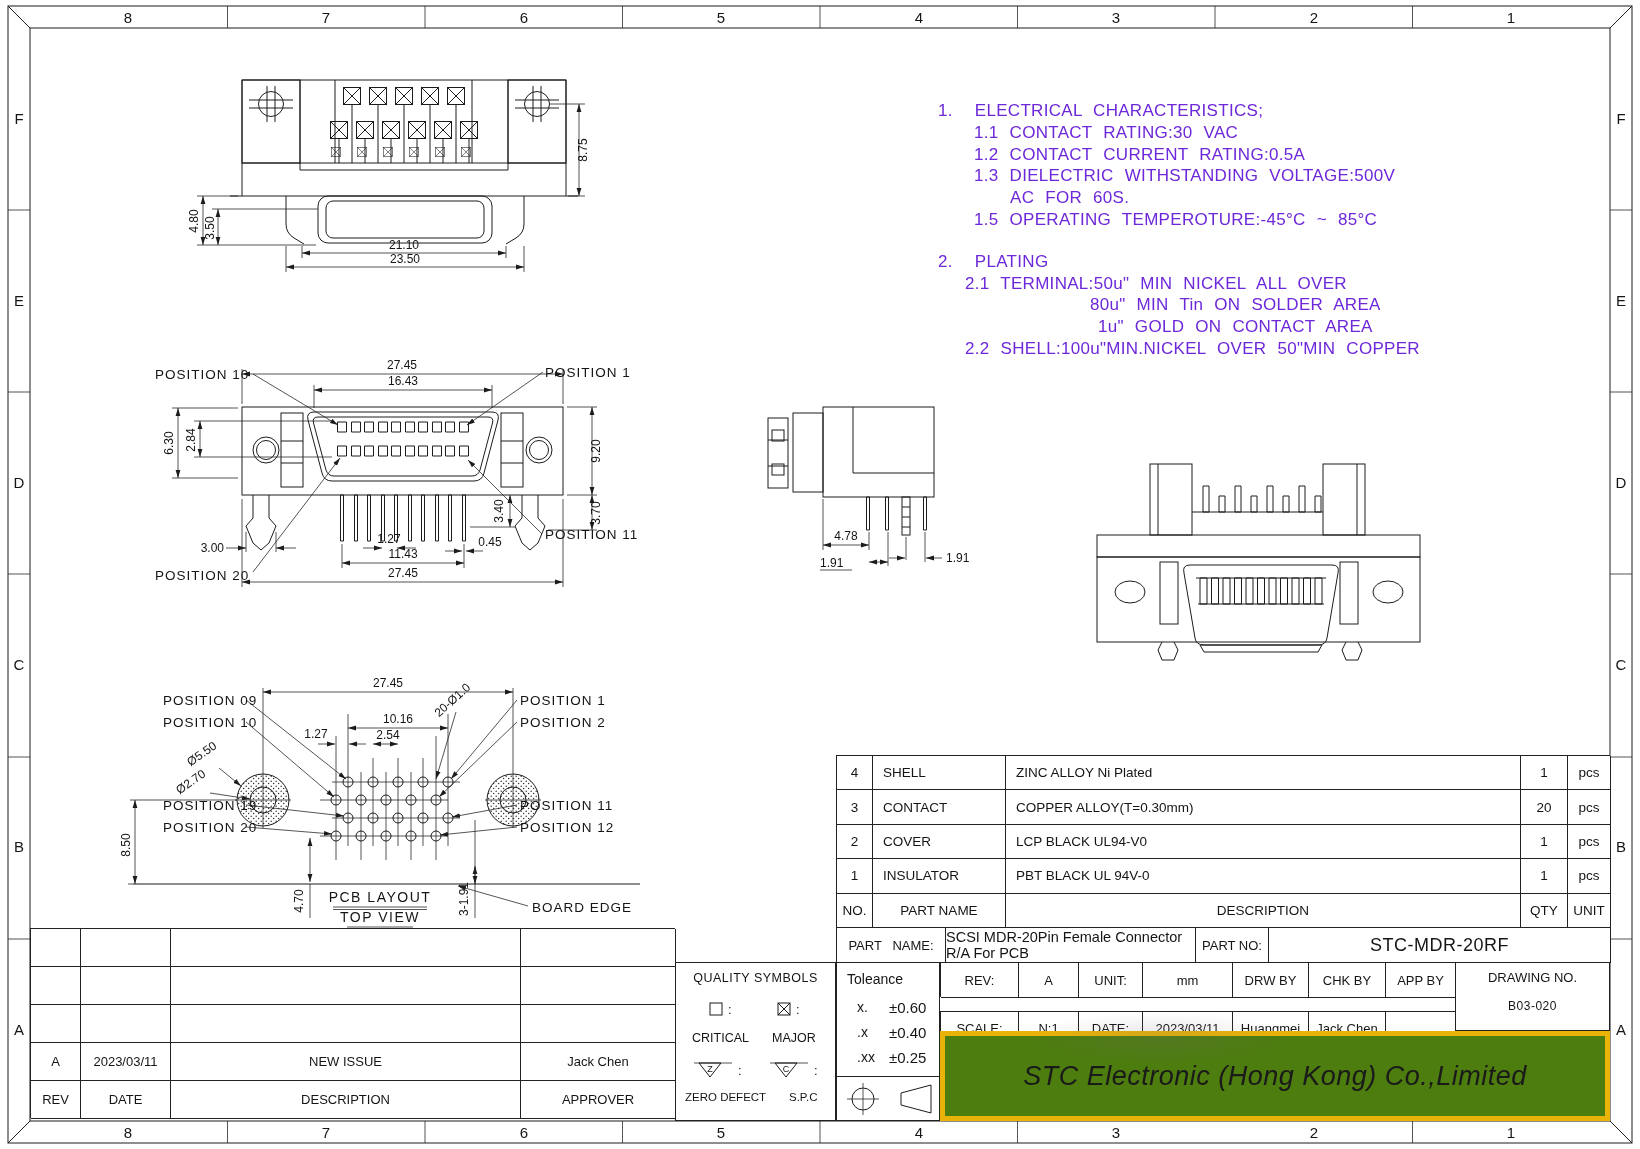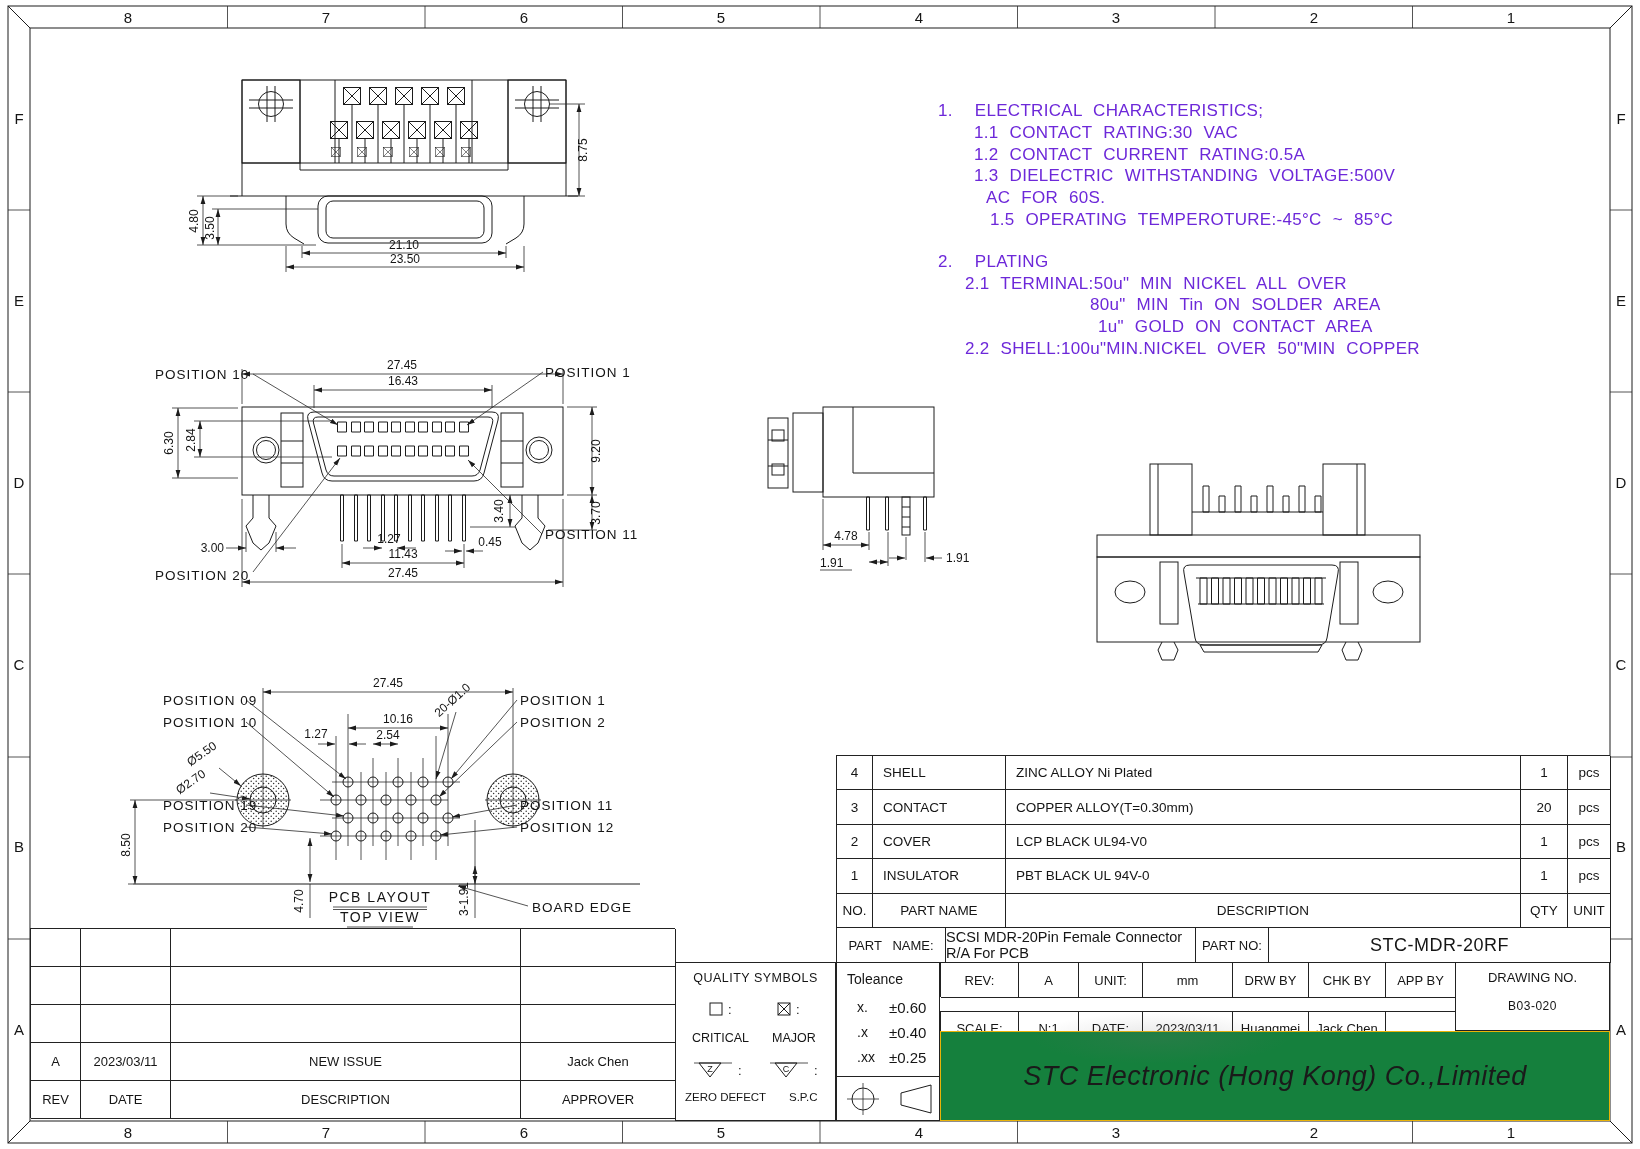--- a/index.html
+++ b/index.html
@@ -21,22 +21,22 @@
   .cell.left{justify-content:flex-start;padding-left:10px;}
   .grid{position:absolute;display:grid;border-top:1px solid #222;border-left:1px solid #222;box-sizing:border-box;}
   .bom{left:836px;top:755px;width:774px;height:172px;grid-template-columns:36px 133px 515px 47px 43px;grid-auto-rows:34.4px;}
   .bom .cell{font-size:13.5px;}
   .pnrow{left:836px;top:927px;width:774px;height:35px;grid-template-columns:109px 250px 73px 342px;grid-auto-rows:35px;}
   .revrow{left:940px;top:962px;width:515px;height:35px;grid-template-columns:78px 60px 64px 90px 76px 77px 70px;grid-auto-rows:35px;}
   .scalerow{left:940px;top:997px;width:515px;height:34px;grid-template-columns:78px 60px 64px 90px 76px 77px 70px;grid-auto-rows:34px;margin-top:14px;}
   .dwgno{position:absolute;left:1455px;top:962px;width:155px;height:69px;border:1px solid #222;box-sizing:border-box;background:#fff;}
   .dwgno .lbl{position:absolute;left:0;right:0;top:7px;text-align:center;font-size:13px;}
   .dwgno .val{position:absolute;left:0;right:0;top:36px;text-align:center;font-size:12px;letter-spacing:.5px;}
-  .company{position:absolute;left:940px;top:1031px;width:670px;height:90px;border:1px solid #eab308;box-sizing:border-box;
-           display:flex;align-items:center;justify-content:center;background:#15803d;}
+  .company{position:absolute;left:940px;top:1031px;width:670px;height:90px;border:5px solid #eab308;box-sizing:border-box;
+           display:flex;align-items:center;justify-content:center;background:#4d7c0f;}
   .company span{font-style:italic;font-size:27px;letter-spacing:.5px;color:#1a1a1a;font-family:"Liberation Sans",sans-serif;}
   .stamp{position:absolute;left:1030px;top:1012px;width:260px;height:52px;pointer-events:none;
          background:radial-gradient(ellipse at center,rgba(110,110,110,.18),rgba(110,110,110,0) 70%);}
   
   .tol{position:absolute;left:836px;top:962px;width:104px;height:159px;border:1px solid #222;box-sizing:border-box;background:#fff;}
   .tol .t{position:absolute;left:10px;top:8px;font-size:14px;}
   .tol .r{position:absolute;left:0;width:100%;font-size:14px;}
   .tol .r .l{position:absolute;left:20px;}
   .tol .r .v{position:absolute;left:42px;font-size:15px;margin-left:10px;}
   .tol .divline{position:absolute;left:0;right:0;top:113px;border-top:1px solid #222;}
@@ -361,22 +361,22 @@
     <text class="pos" x="532" y="912">BOARD EDGE</text>
   </g>
 </svg>
 
 
 <div class="notes">
   <div class="nl">1.  ELECTRICAL CHARACTERISTICS;</div>
   <div class="nl" style="margin-left:36px">1.1 CONTACT RATING:30 VAC</div>
   <div class="nl" style="margin-left:36px">1.2 CONTACT CURRENT RATING:0.5A</div>
   <div class="nl" style="margin-left:36px">1.3 DIELECTRIC WITHSTANDING VOLTAGE:500V</div>
-  <div class="nl" style="margin-left:48px">AC FOR 60S.</div>
-  <div class="nl" style="margin-left:52px">1.5 OPERATING TEMPEROTURE:-45°C ~ 85°C</div>
+  <div class="nl" style="margin-left:72px">AC FOR 60S.</div>
+  <div class="nl" style="margin-left:36px">1.5 OPERATING TEMPEROTURE:-45°C ~ 85°C</div>
   <div class="nl" style="margin-top:20px">2.  PLATING</div>
   <div class="nl" style="margin-left:27px">2.1 TERMINAL:50u" MIN NICKEL ALL OVER</div>
   <div class="nl" style="margin-left:152px">80u" MIN Tin ON SOLDER AREA</div>
   <div class="nl" style="margin-left:160px">1u" GOLD ON CONTACT AREA</div>
   <div class="nl" style="margin-left:27px">2.2 SHELL:100u"MIN.NICKEL OVER 50"MIN COPPER</div>
 </div>
 
 
 <div class="grid bom">
   <div class="cell">4</div>

